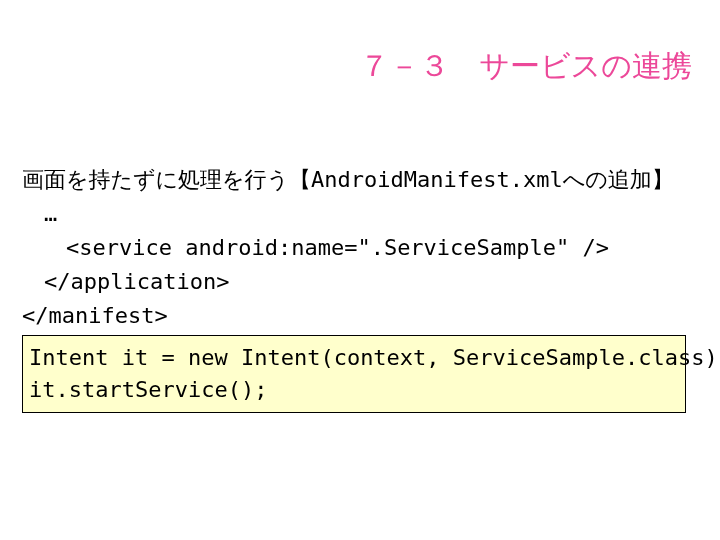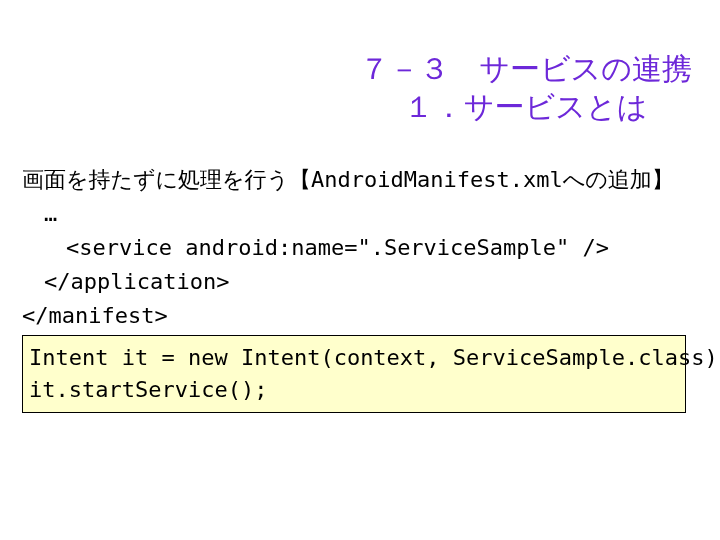--- a/index.html
+++ b/index.html
@@ -14,23 +14,23 @@
   .page {
     position: relative;
     width: 720px;
     height: 540px;
     box-sizing: border-box;
   }
   .title-block {
     position: absolute;
     top: 50px;
     right: 28px;
-    text-align: center;
-    color: #6d28d9;
-    font-family: Liberation Serif, serif;
+    text-align: left;
+    color: #ec4899;
+    font-family: Liberation Mono, monospace;
     line-height: 1.25;
   }
   .title-block .line1 {
     font-size: 30px;
     letter-spacing: 0px;
   }
   .title-block .line2 {
     font-size: 30px;
     letter-spacing: 0px;
   }
@@ -61,21 +61,20 @@
     font-family: "MS Gothic", monospace;
   }
 </style>
 </head>
 <body>
 
 <div class="page">
 
   <div class="title-block">
     <div class="line1">７－３　サービスの連携</div>
-    <div class="line2">１．サービスとは</div>
   </div>
 
   <div class="body-text"><span>画面を持たずに処理を行う【AndroidManifest.xmlへの追加】</span>
 <span>　…</span>
 <span>　　&lt;service android:name=".ServiceSample" /&gt;</span>
 <span>　&lt;/application&gt;</span>
 <span>&lt;/manifest&gt;</span></div>
 
   <div class="code-box"><span>Intent it = new Intent(context, ServiceSample.class);</span>
 <span>it.startService();</span></div>

